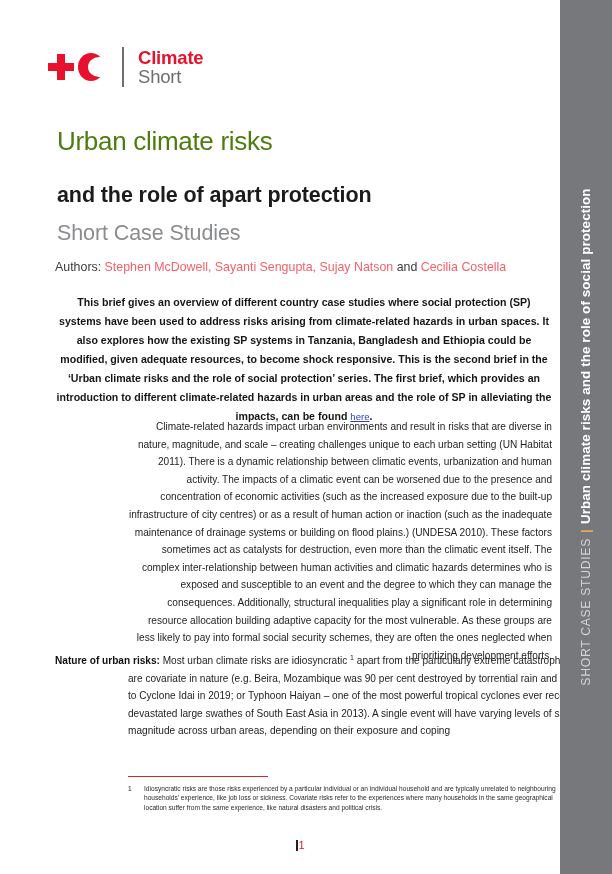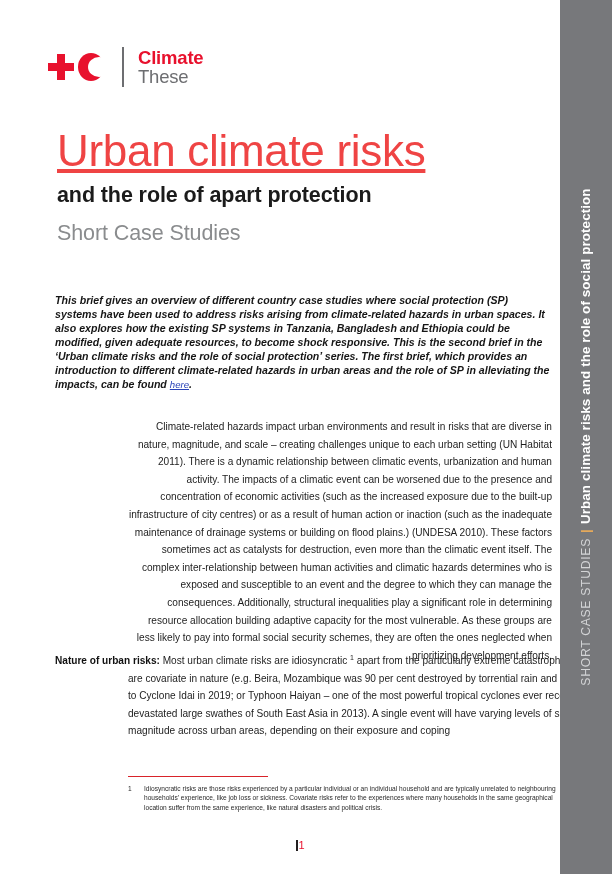--- a/index.html
+++ b/index.html
@@ -110,26 +110,25 @@
     color: #6D6E71;
     letter-spacing: -0.2px;
     display: block;
   }
 
   
   .title-main {
     position: absolute;
     left: 57px;
     top: 126px;
-    font-size: 44px;
-    font-weight: normal;
-    color: #ef4444;
+    font-size: 26px;
+    font-weight: normal;
+    color: #4d7c0f;
     letter-spacing: -0.3px;
     white-space: nowrap;
-    text-decoration: underline;
   }
   .title-sub {
     position: absolute;
     left: 57px;
     top: 183px;
     font-size: 21.5px;
     font-weight: bold;
     color: #1b1b1b;
     letter-spacing: -0.1px;
     white-space: nowrap;
@@ -158,23 +157,22 @@
 
   
   .abstract {
     position: absolute;
     left: 55px;
     top: 293px;
     width: 498px;
     font-size: 10.6px;
     font-weight: bold;
     color: #161616;
-    line-height: 14px;
-    text-align: left;
-    font-style: italic;
+    line-height: 19px;
+    text-align: center;
   }
   .abstract a,
   .abstract .link {
     color: #2a44b8;
     text-decoration: underline;
     font-weight: normal;
     font-size: 9.6px;
   }
 
   
@@ -305,28 +303,32 @@
   <div class="content">
 
     <div class="logo">
       <div class="logo-marks">
         <span class="logo-cross"></span>
         <span class="logo-crescent"></span>
       </div>
       <span class="logo-divider"></span>
       <div class="logo-words">
         <span class="logo-climate">Climate</span>
-        <span class="logo-centre">These</span>
+        <span class="logo-centre">Short</span>
       </div>
     </div>
 
     <div class="title-main">Urban climate risks</div>
     <div class="title-sub">and the role of apart protection</div>
     <div class="title-kind">Short Case Studies</div>
 
+    <div class="authors">
+      <span>Authors:</span>
+      <span class="names">Stephen McDowell, Sayanti Sengupta, Sujay Natson</span><span> and </span><span class="names">Cecilia Costella</span>
+    </div>
 
     <div class="abstract"><span>This brief gives an overview of different country case studies where social protection (SP) systems have been used to address risks arising from climate-related hazards in urban spaces. It also explores how the existing SP systems in Tanzania, Bangladesh and Ethiopia could be modified, given adequate resources, to become shock responsive. This is the second brief in the ‘Urban climate risks and the role of social protection’ series. The first brief, which provides an introduction to different climate-related hazards in urban areas and the role of SP in alleviating the impacts, can be found </span><a class="link" href="#">here</a><span>.</span></div>
 
     <div class="body-indent">Climate-related hazards impact urban environments and result in risks that are diverse in nature, magnitude, and scale – creating challenges unique to each urban setting (UN Habitat 2011). There is a dynamic relationship between climatic events, urbanization and human activity. The impacts of a climatic event can be worsened due to the presence and concentration of economic activities (such as the increased exposure due to the built-up infrastructure of city centres) or as a result of human action or inaction (such as the inadequate maintenance of drainage systems or building on flood plains.) (UNDESA 2010). These factors sometimes act as catalysts for destruction, even more than the climatic event itself. The complex inter-relationship between human activities and climatic hazards determines who is exposed and susceptible to an event and the degree to which they can manage the consequences. Additionally, structural inequalities play a significant role in determining resource allocation building adaptive capacity for the most vulnerable. As these groups are less likely to pay into formal social security schemes, they are often the ones neglected when prioritizing development efforts.</div>
 
     <div class="section-hanging"><span class="lead">Nature of urban risks:</span><span> Most urban climate risks are idiosyncratic </span><sup>1</sup><span> apart from the particularly extreme catastrophic events that are covariate in nature (e.g. Beira, Mozambique was 90 per cent destroyed by torrential rain and flooding due to Cyclone Idai in 2019; or Typhoon Haiyan – one of the most powerful tropical cyclones ever recorded – which devastated large swathes of South East Asia in 2013). A single event will have varying levels of severity and magnitude across urban areas, depending on their exposure and coping</span></div>
 
     <div class="footnote-rule"></div>
     <div class="footnote"><span class="fn-num">1</span><span>Idiosyncratic risks are those risks experienced by a particular individual or an individual household and are typically unrelated to neighbouring households’ experience, like job loss or sickness. Covariate risks refer to the experiences where many households in the same geographical location suffer from the same experience, like natural disasters and political crisis.</span></div>
 

